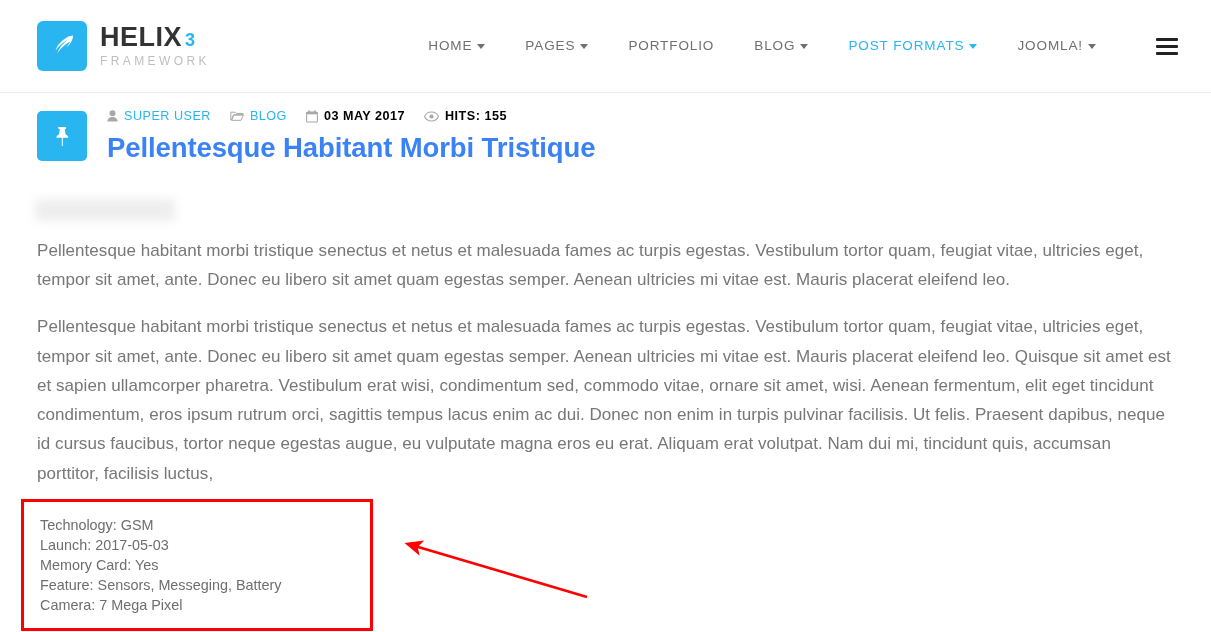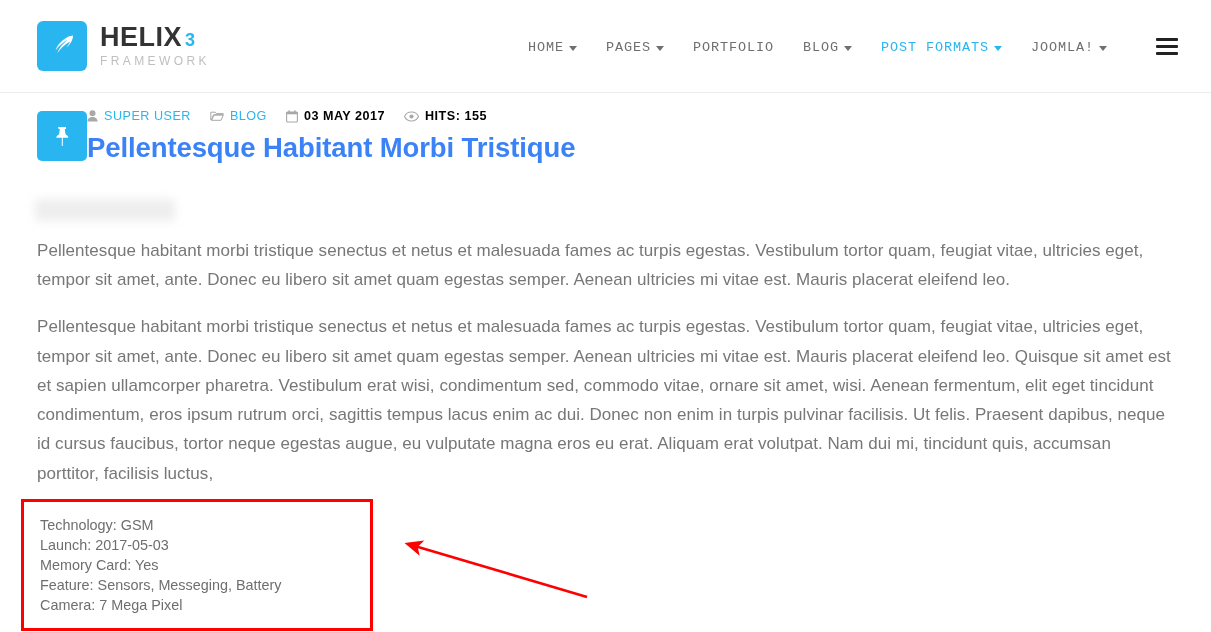--- a/index.html
+++ b/index.html
@@ -67,23 +67,22 @@
     font-size: 12px;
     letter-spacing: 3.4px;
     color: #bfbfbf;
     margin-top: 4px;
     line-height: 1;
   }
 
   .main-nav {
     margin-left: auto;
     display: flex;
-    align-items: flex-end;
-    gap: 29px;
-    font-family: Liberation Mono, monospace;
+    align-items: flex-start;
+    gap: 40px;
   }
   .nav-item {
     font-size: 13.5px;
     letter-spacing: 0.9px;
     color: #6f6f6f;
     display: flex;
     align-items: center;
     gap: 5px;
     cursor: pointer;
     white-space: nowrap;
@@ -114,20 +113,21 @@
   }
 
   
   .content {
     padding: 16px 37px 0 37px;
     position: relative;
   }
   .article-head {
     display: flex;
     align-items: flex-start;
+    gap: 20px;
   }
   .post-badge {
     width: 50px;
     height: 50px;
     border-radius: 5px;
     background: #29b6f0;
     flex: none;
     display: flex;
     align-items: center;
     justify-content: center;

